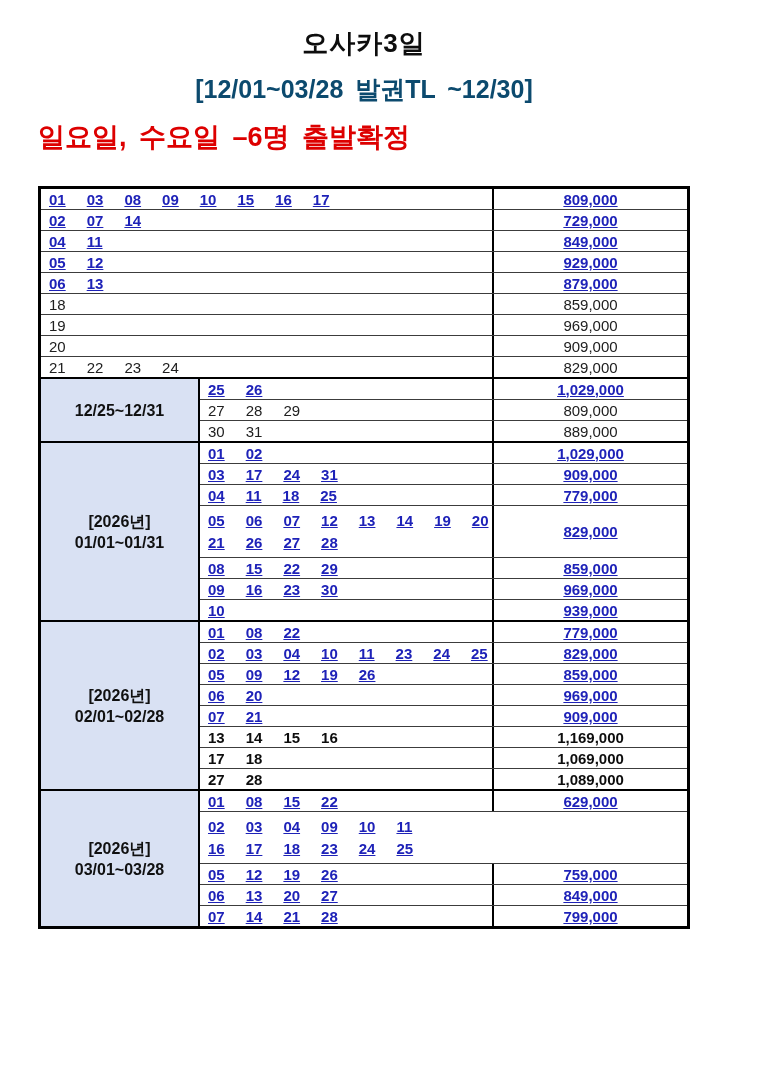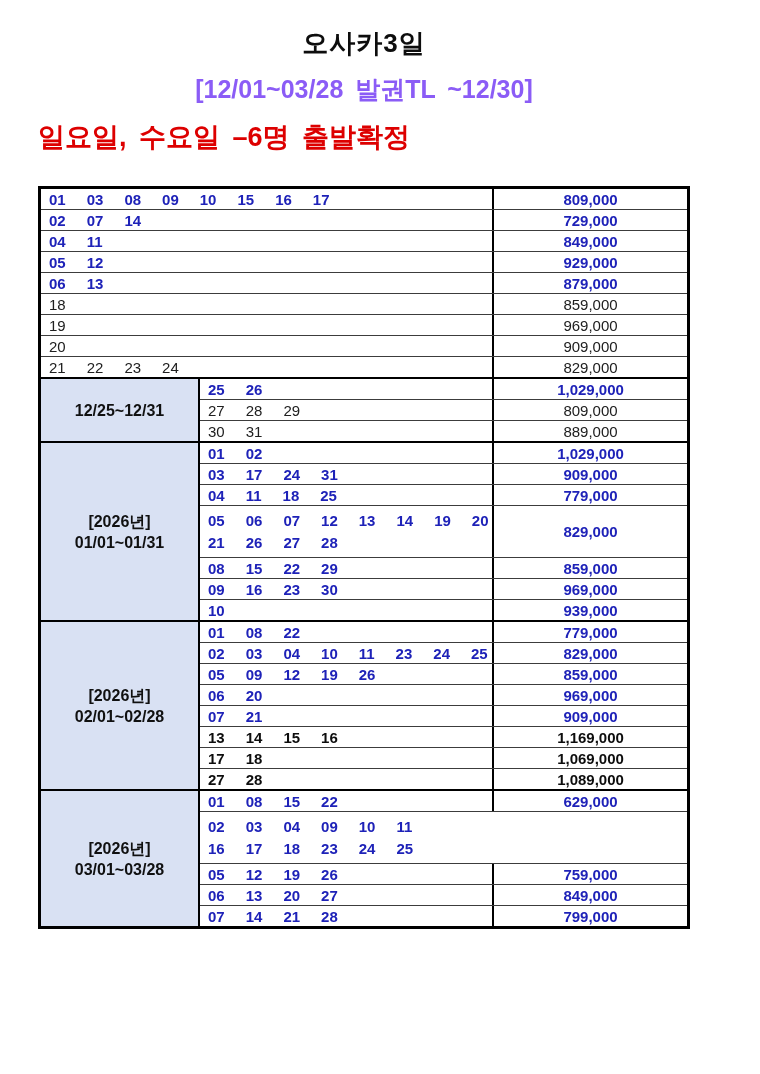--- a/index.html
+++ b/index.html
@@ -17,21 +17,21 @@
   }
   .doc { width: 652px; margin: 26px 0 0 38px; }
 
   .title {
     margin: 12px; text-align: center;
     font-size: 26px; font-weight: bold; color: #0d0d0d;
     letter-spacing: 1px;
   }
   .subtitle {
     margin: 12px 0 0; text-align: center;
-    font-size: 25px; font-weight: bold; color: #8b5cf6;
+    font-size: 25px; font-weight: bold; color: #0c4a6e;
     word-spacing: 5px;
   }
   .notice {
     margin: 13px 0 0; text-align: left;
     font-size: 27px; font-weight: bold; color: var(--red);
     word-spacing: 5px;
   }
 
   .table {
     margin-top: 31px;
@@ -67,21 +67,21 @@
   }
   .row.tall .days-cell { justify-content: space-evenly; }
   .days-line { display: flex; column-gap: 21px; align-items: center; white-space: nowrap; }
 
   .price-cell {
     flex: 0 0 193px; width: 193px;
     border-left: 2px solid var(--border);
     display: flex; align-items: center; justify-content: center;
   }
 
-  .s-blue { color: var(--blue); font-weight: bold; }
+  .s-blue { color: var(--blue); font-weight: bold; text-decoration: underline; }
   .s-black { color: #202020; font-weight: normal; }
   .s-black-bold { color: #0d0d0d; font-weight: bold; }
 </style>
 </head>
 <body>
 
 <div class="doc">
   <h1 class="title">오사카3일</h1>
   <h2 class="subtitle">[12/01~03/28 발권TL ~12/30]</h2>
   <div class="notice">일요일, 수요일 –6명 출발확정</div>

